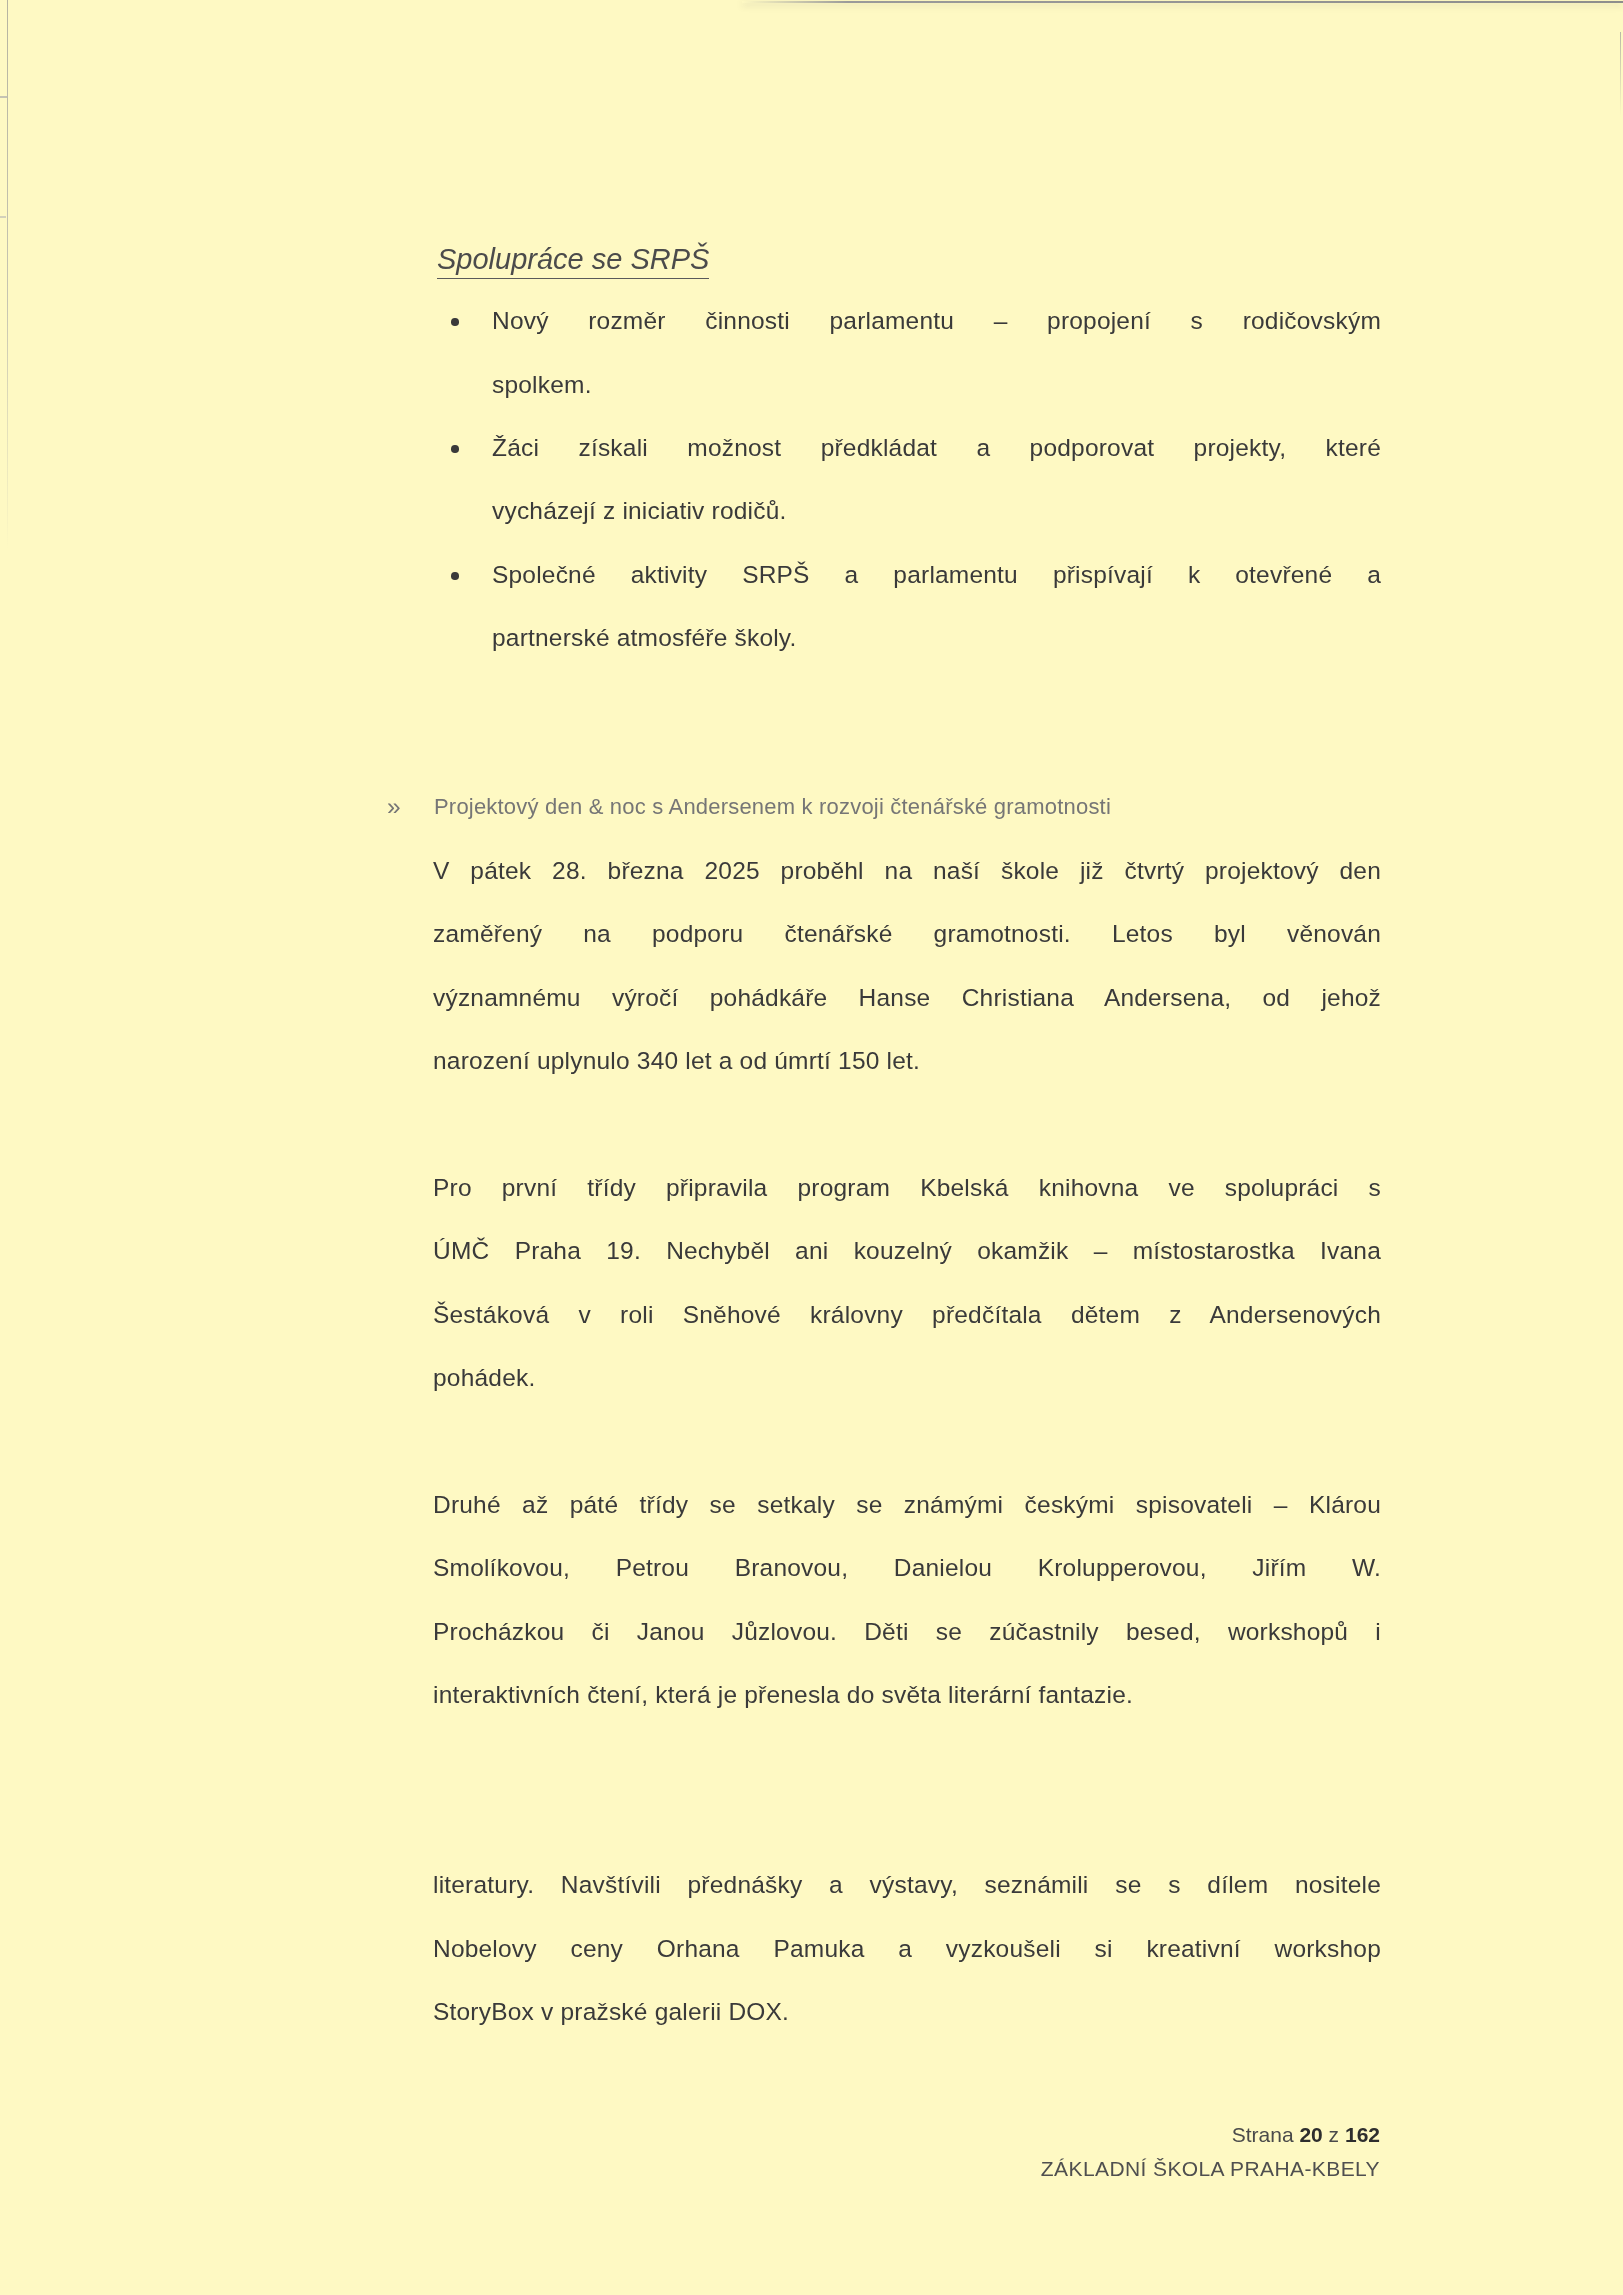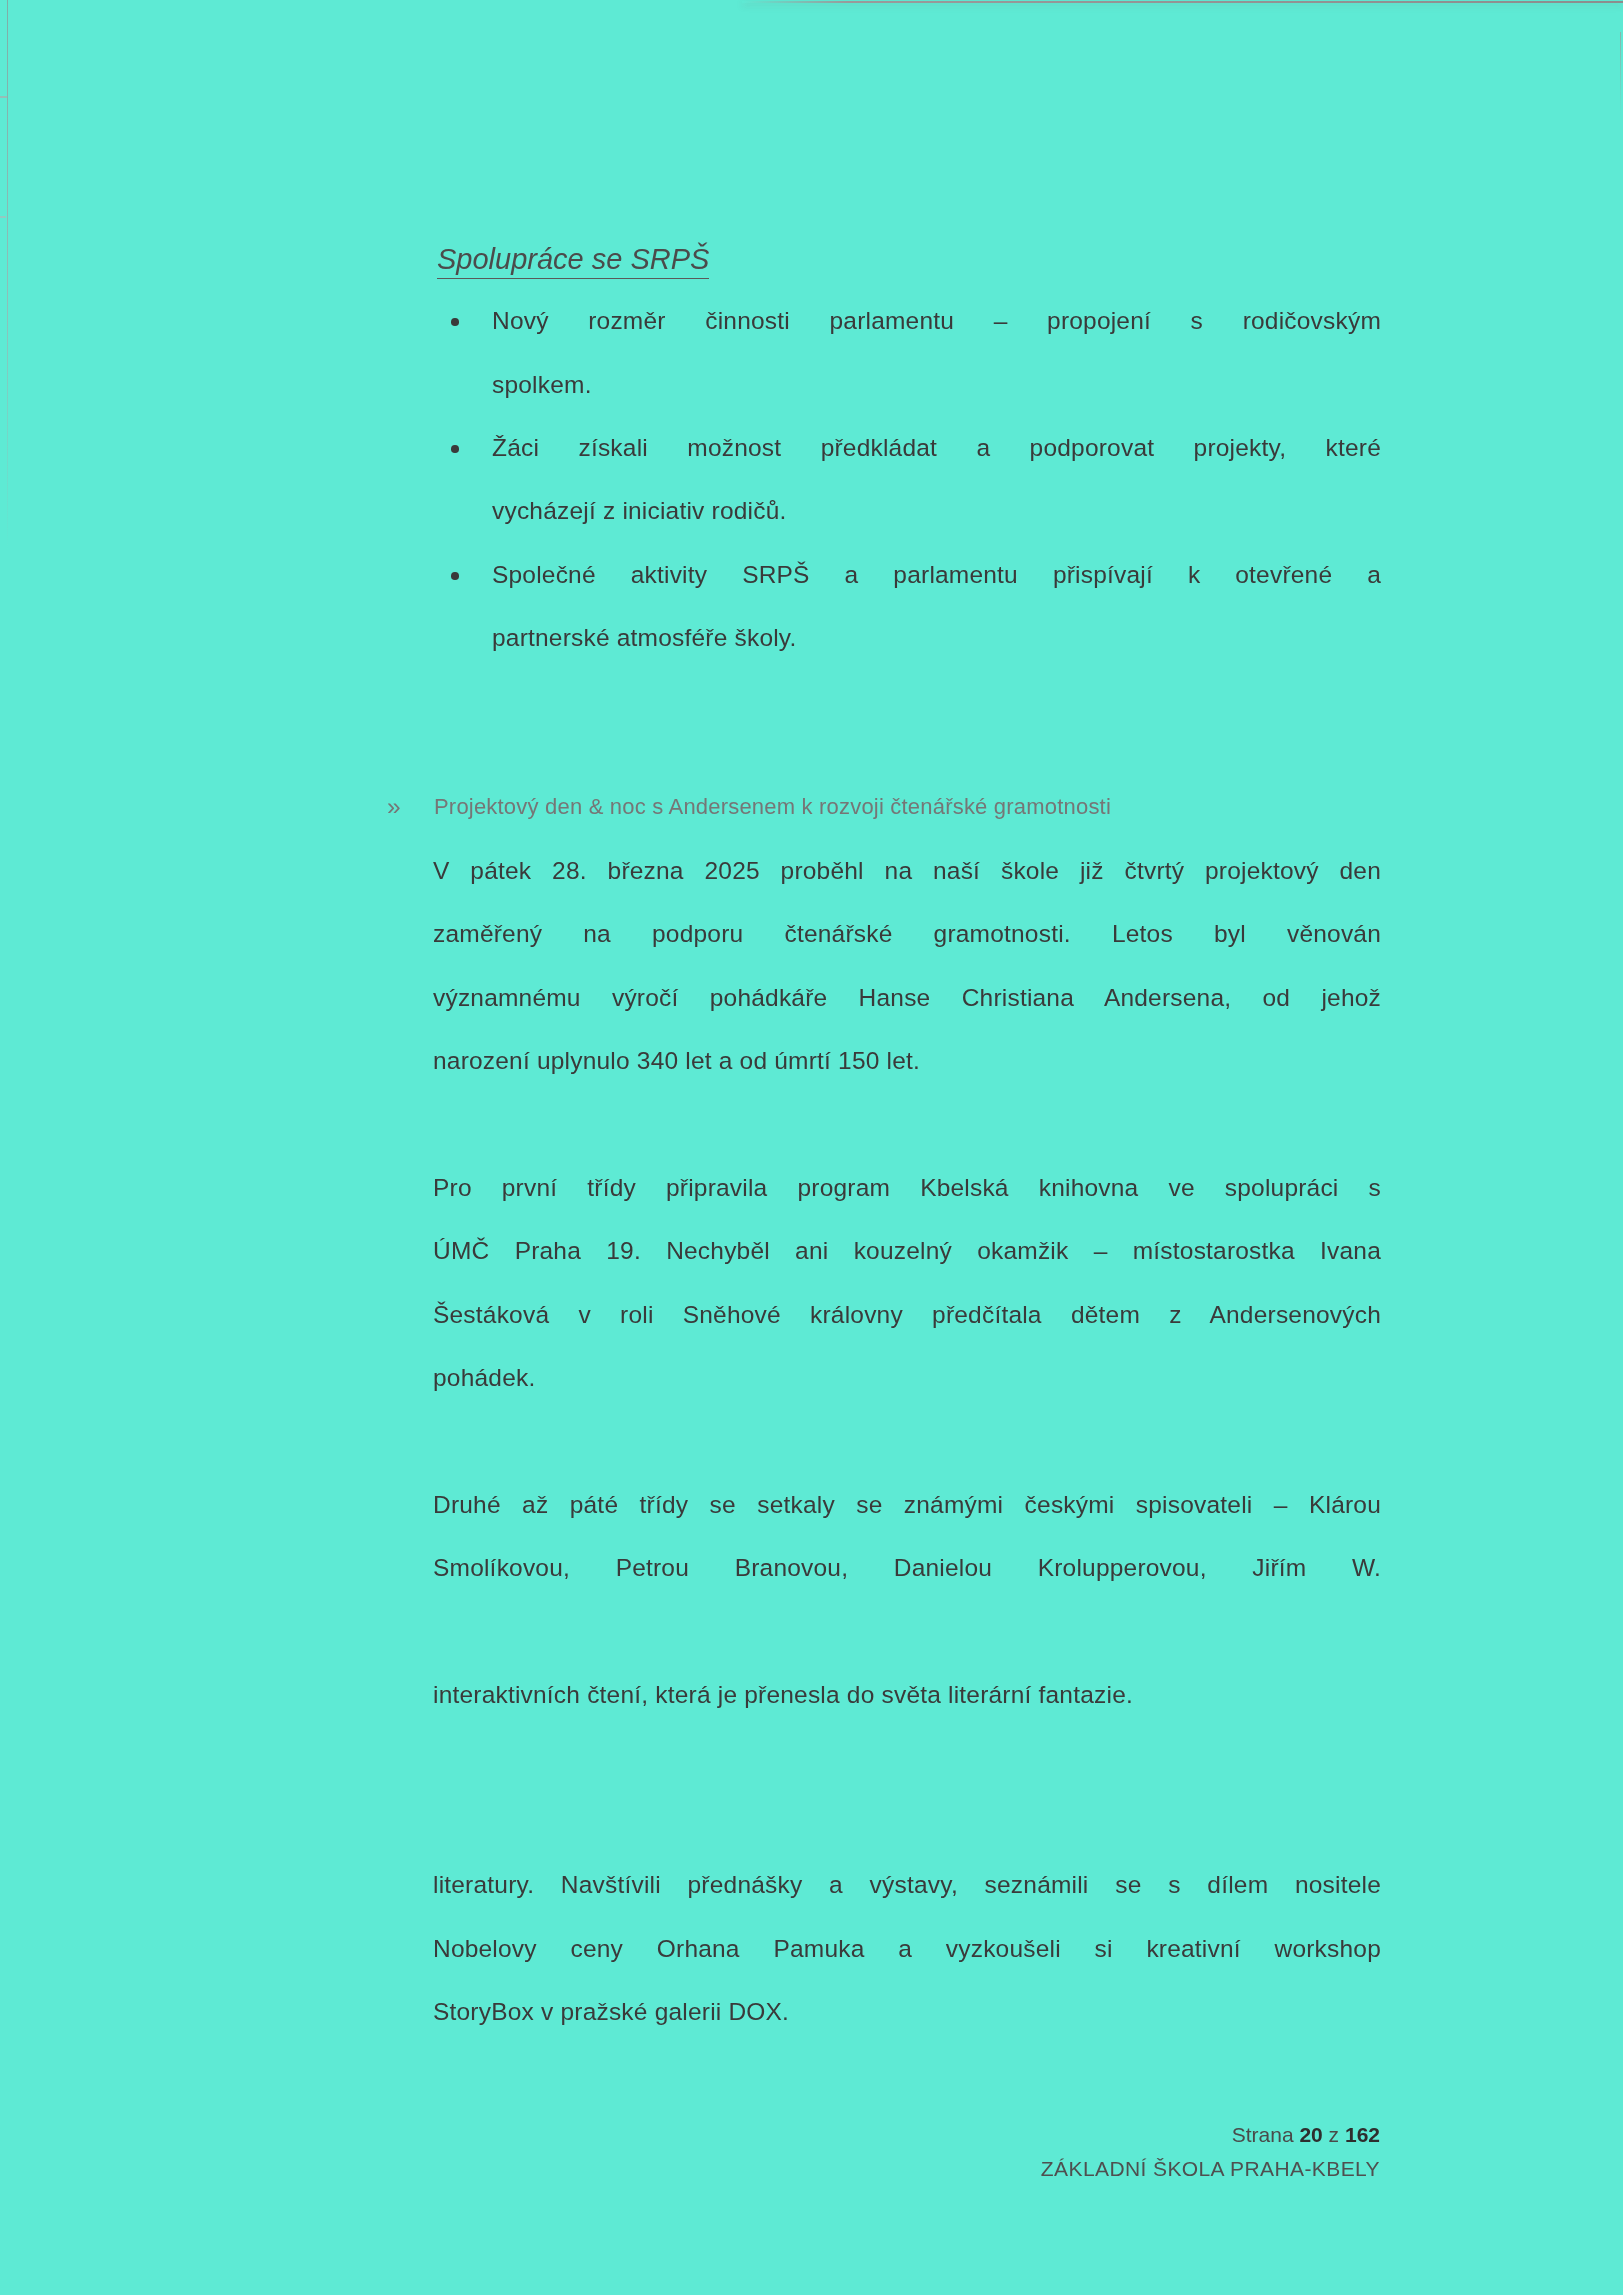--- a/index.html
+++ b/index.html
@@ -1,19 +1,19 @@
 <!DOCTYPE html>
 <html style="font-size:13.5px"><head>
 <meta charset="utf-8">
 <style>
   html,body{margin:0;padding:0;background:#ffffff;}
   .page{
     position:relative;
     width:1623px;height:2295px;
-    background:#5eead4;
+    background:#fef9c3;
     overflow:hidden;
     font-family:"Liberation Sans","DejaVu Sans",sans-serif;
     color:#3a3a3a;
   }
   
   .art-left{
     position:absolute;left:6.8px;top:0;width:1.7px;height:550px;
     background:linear-gradient(to bottom,#8f8f8f 0%,#a8a8a8 55%,rgba(170,170,170,0) 100%);
     opacity:.65;
   }
@@ -94,20 +94,21 @@
   <div class="line pl j" style="top:966px">významnému výročí pohádkáře Hanse Christiana Andersena, od jehož</div>
   <div class="line pl" style="top:1029px">narození uplynulo 340 let a od úmrtí 150 let.</div>
 
   <div class="line pl j" style="top:1156px">Pro první třídy připravila program Kbelská knihovna ve spolupráci s</div>
   <div class="line pl j" style="top:1219px">ÚMČ Praha 19. Nechyběl ani kouzelný okamžik – místostarostka Ivana</div>
   <div class="line pl j" style="top:1283px">Šestáková v roli Sněhové královny předčítala dětem z Andersenových</div>
   <div class="line pl" style="top:1346px">pohádek.</div>
 
   <div class="line pl j" style="top:1473px">Druhé až páté třídy se setkaly se známými českými spisovateli – Klárou</div>
   <div class="line pl j" style="top:1536px">Smolíkovou, Petrou Branovou, Danielou Krolupperovou, Jiřím W.</div>
+  <div class="line pl j" style="top:1600px">Procházkou či Janou Jůzlovou. Děti se zúčastnily besed, workshopů i</div>
   <div class="line pl" style="top:1663px">interaktivních čtení, která je přenesla do světa literární fantazie.</div>
 
   <div class="line pl j" style="top:1853px">literatury. Navštívili přednášky a výstavy, seznámili se s dílem nositele</div>
   <div class="line pl j" style="top:1917px">Nobelovy ceny Orhana Pamuka a vyzkoušeli si kreativní workshop</div>
   <div class="line pl" style="top:1980px">StoryBox v pražské galerii DOX.</div>
 
   <div class="f1"><span>Strana</span> <span class="b">20</span> <span>z</span> <span class="b">162</span></div>
   <div class="f2">ZÁKLADNÍ ŠKOLA PRAHA-KBELY</div>
 
 </div>

